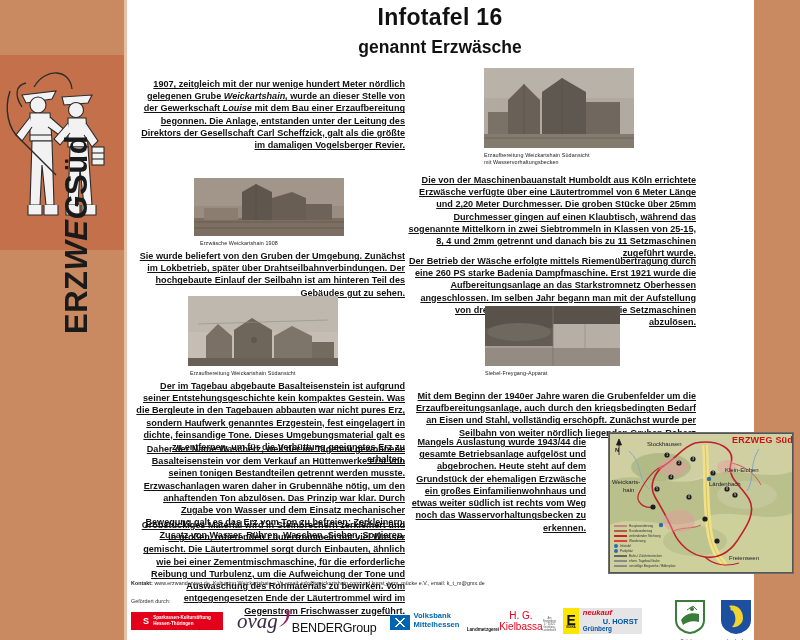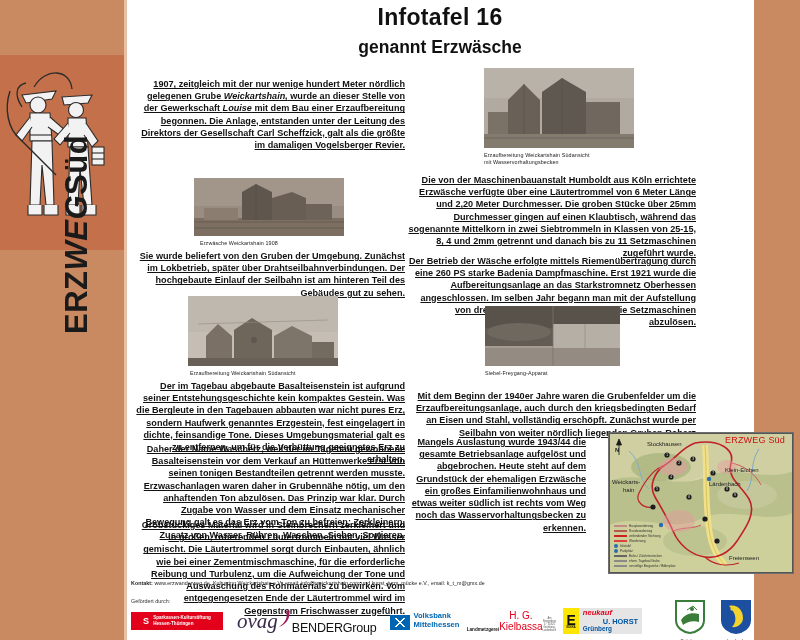--- a/index.html
+++ b/index.html
@@ -89,22 +89,22 @@
   }
 
   
   .mapbox {
     position: absolute;
     border: 1px solid #6e6e6e;
     background: #e9e5cf;
     overflow: hidden;
   }
   .map-title {
-    position: absolute; right: 8px; top: 2px;
-    font-size: 9px; font-weight: normal; color: #cc1111;
+    position: absolute; right: 0; top: 2px;
+    font-size: 9px; font-weight: bold; color: #cc1111;
     letter-spacing: .2px; z-index: 6;
   }
   .map-label {
     position: absolute; font-size: 6px; color: #222;
     font-weight: normal; z-index: 5; line-height: 1.1;
   }
   .map-legend {
     position: absolute; left: 5px; bottom: 4px;
     width: 64px; z-index: 5;
   }

